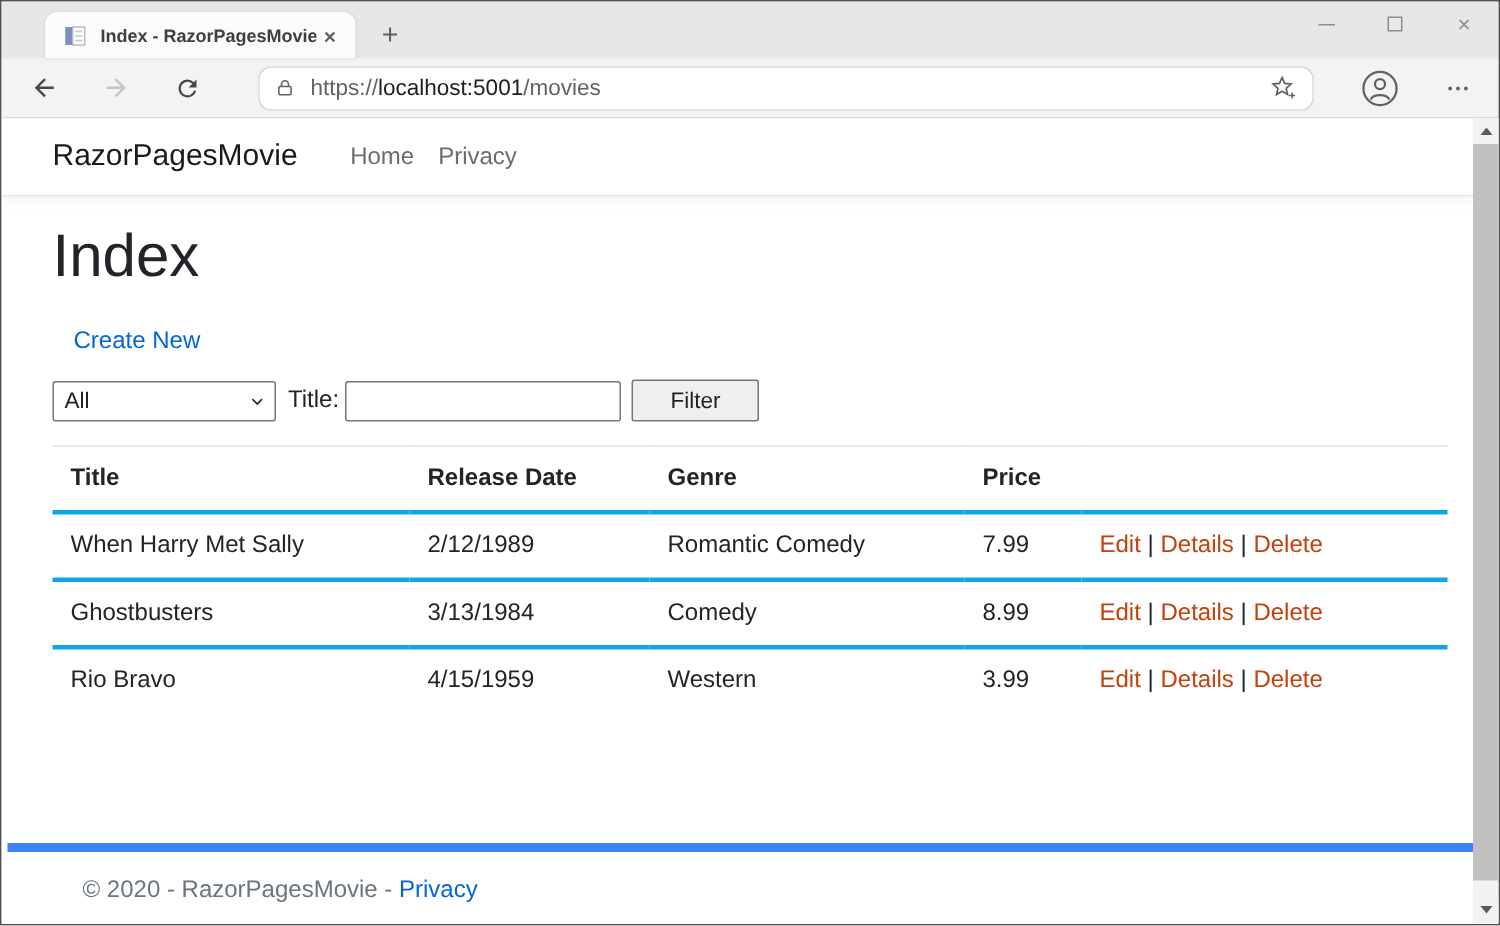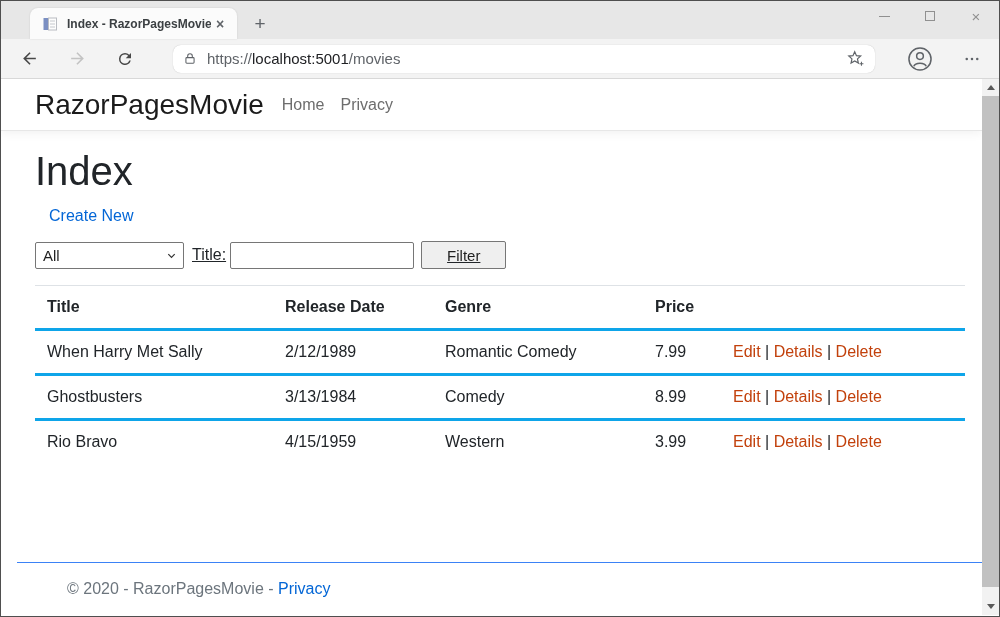--- a/index.html
+++ b/index.html
@@ -56,29 +56,29 @@
   .tri-down { width:0; height:0; border-left:4px solid transparent; border-right:4px solid transparent;
               border-top:5px solid #5a5a5a; }
   .sb-thumb { position:absolute; top:17px; left:0; width:17px; height:491px; background:#c1c1c1; }
 
   
   .container { width:960px; padding:0 15px; margin-left:19px; }
   .navbar { height:52px; background:#fff; border-bottom:1px solid #e7e7e7;
             box-shadow:0 3px 9px rgba(0,0,0,.05); display:flex; align-items:center;
             margin-bottom:16px; position:relative; z-index:2; }
   .navbar .container { display:flex; align-items:center; }
-  .brand { font-size:28px; color:#1b1b1b; text-decoration:none; margin-right:10px; }
+  .brand { font-size:20px; color:#1b1b1b; text-decoration:none; margin-right:27px; }
   .nav-link { font-size:16px; color:#6d6d6d; text-decoration:none; padding:0 8px; }
 
   h1.page-title { font-size:40px; line-height:48px; font-weight:500; color:#212529;
-                  margin:0 0 12px; }
+                  margin:0 0 24px; }
   .create-p { margin:0 14px 16px; }
   a.site-link { color:#0366d6; text-decoration:none; }
 
-  .filter-form { display:flex; align-items:center; margin:0 0 16px; height:28px;text-decoration:underline; }
+  .filter-form { display:flex; align-items:center; margin:0 0 16px; height:28px; }
   .select-wrap { position:relative; }
   select.genre { width:149px; height:27px; font-family:"Liberation Sans",sans-serif;
                  font-size:15px; color:#1f1f1f; background:#fff; border:1px solid #767676;
                  border-radius:2px; appearance:none; -webkit-appearance:none;
                  padding:0 24px 0 7px; }
   .select-chevron { position:absolute; right:7px; top:8px; pointer-events:none; }
   .filter-label { margin:0 4px 0 8px; }
   .title-input { width:184px; height:27px; border:1px solid #767676; border-radius:2px;
                  padding:0 6px; font-family:"Liberation Sans",sans-serif; font-size:15px; }
   .filter-btn { margin-left:7px; height:28px; padding:0 25px; font-family:"Liberation Sans",sans-serif;
@@ -86,22 +86,22 @@
                 border-radius:2px; }
 
   table.movies { width:930px; border-collapse:collapse; font-size:16px; color:#212529; }
   .movies th, .movies td { text-align:left; padding:12px; vertical-align:top; }
   .movies thead th { border-top:1px solid #dee2e6; border-bottom:2px solid #dee2e6; font-weight:700; }
   .movies tbody td { border-top:3px solid #0ea5e9; }
   .col-title{width:238px} .col-date{width:160px} .col-genre{width:210px} .col-price{width:78px}
   .actions a { color:#c2410c; text-decoration:none; }
   .actions .sep { color:#212529; }
 
-  footer.site-footer { position:absolute; bottom:0; left:16px; right:0; height:53px;
-                       border-top:1px solid #3b82f6; line-height:52px; color:#6c757d;
+  footer.site-footer { position:absolute; bottom:0; left:4px; right:0; height:53px;
+                       border-top:6px solid #3b82f6; line-height:52px; color:#6c757d;
                        white-space:nowrap; background:#fff;padding-left:16px; }
 </style>
 </head>
 <body>
 
 <div class="window">
 
   <div class="tabbar">
     <div class="tab">
       <span class="tab-favicon">

